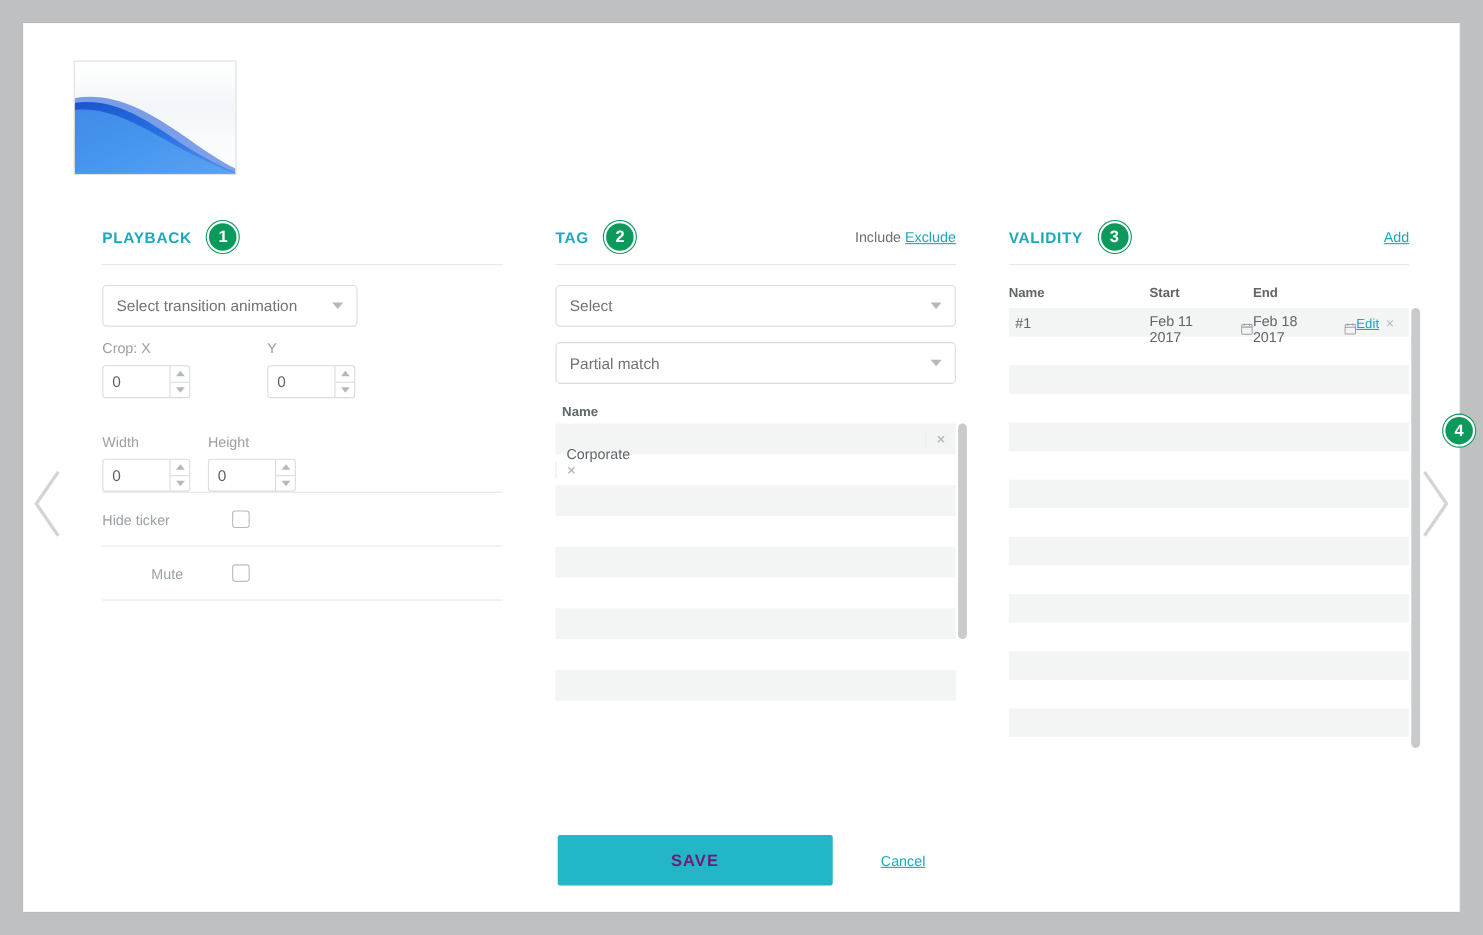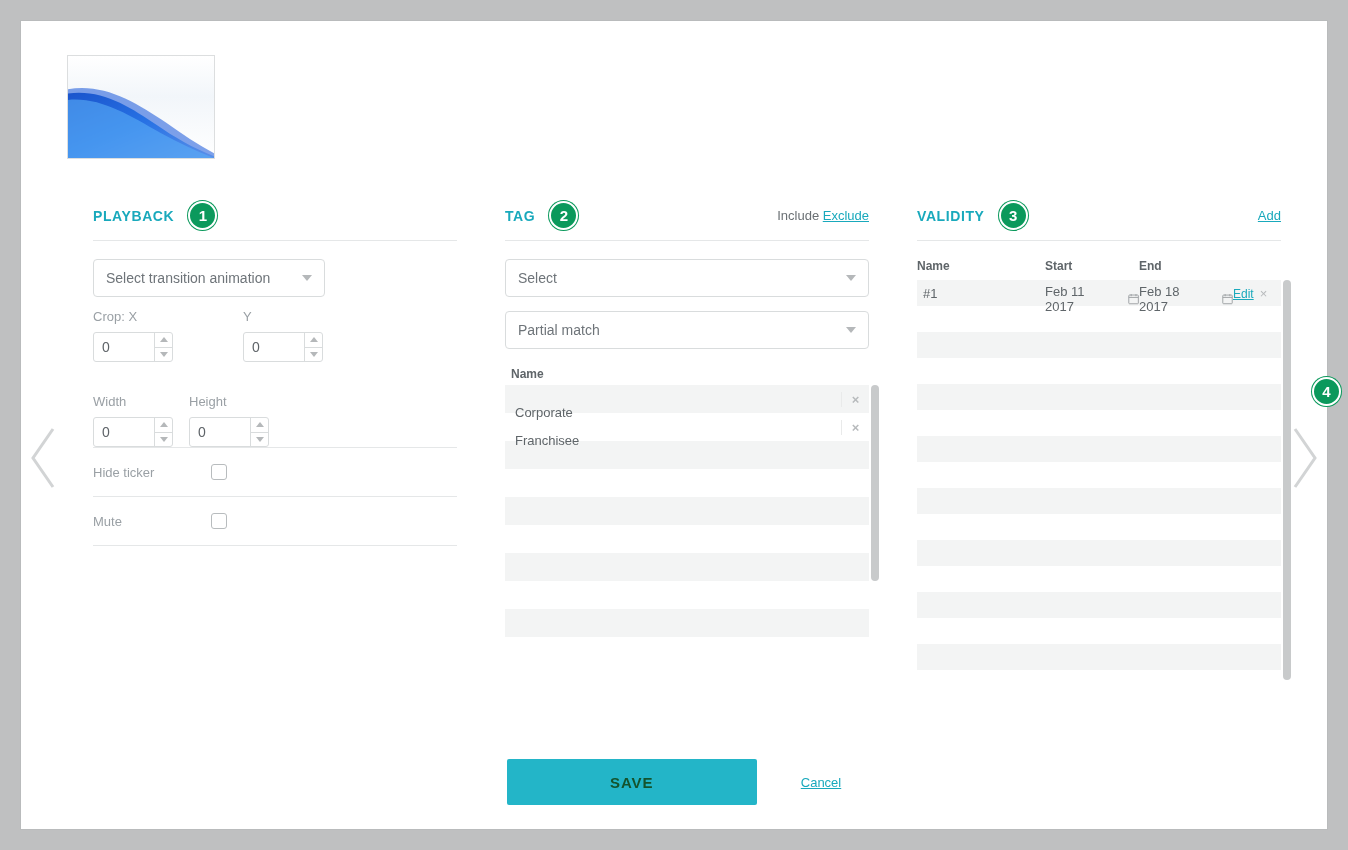--- a/index.html
+++ b/index.html
@@ -56,21 +56,21 @@
   .num-wrap{margin-top:8px;position:relative;width:80px;}
   .num{width:80px;height:30px;border:1px solid var(--input-bd);border-radius:3px;padding:0 22px 0 8px;font-size:14px;color:#5e6368;}
   .spin{position:absolute;right:1px;top:1px;bottom:1px;width:18px;border-left:1px solid var(--input-bd);display:flex;flex-direction:column;}
   .spin div{flex:1;display:flex;align-items:center;justify-content:center;cursor:pointer;}
   .spin div:first-child{border-bottom:1px solid var(--input-bd);}
   .tri-up{width:0;height:0;border-left:4px solid transparent;border-right:4px solid transparent;border-bottom:5px solid #b5b8ba;}
   .tri-dn{width:0;height:0;border-left:4px solid transparent;border-right:4px solid transparent;border-top:5px solid #b5b8ba;}
 
   .chk-row{display:flex;align-items:center;padding:16px 0;border-top:1px solid var(--line);font-size:13px;color:var(--muted);}
   .chk-row:first-of-type{margin-top:28px;}
-  .chk-row:last-of-type{border-bottom:1px solid var(--line);}
+  .chk-row:last-of-type{border-bottom:1px solid var(--line);text-align:center;}
   .chk-row .lbl{width:118px;}
   .chk{width:16px;height:16px;border:1.5px solid #b8bcbe;border-radius:3px;cursor:pointer;}
 
   
   .tag-table-head{font-size:12px;font-weight:700;color:#5f6569;margin:18px 0 4px 6px;}
   .list{border:0;}
   .list-wrap{position:relative;}
   .scroll-track{position:absolute;top:0;right:-10px;bottom:0;width:8px;background:#c8cacb;border-radius:4px;}
   .row{height:28px;display:flex;align-items:center;font-size:13px;color:#5f6569;}
   .row:nth-child(odd){background:var(--alt-row);}
@@ -96,21 +96,21 @@
   .nav-arrow{position:absolute;top:404px;width:36px;height:66px;color:#d2d4d5;cursor:pointer;}
   .nav-arrow svg{width:100%;height:100%;}
   .nav-left{left:4px;}
   .nav-right{right:4px;}
 
   
   .badge4{position:absolute;right:-14px;top:356px;width:29px;height:29px;border-radius:50%;background:var(--badge);color:#fff;display:flex;align-items:center;justify-content:center;font-weight:700;font-size:15px;border:2px solid #fff;box-shadow:0 0 0 1px #0b995c;}
 
   
   .footer{position:absolute;left:0;right:0;bottom:24px;display:flex;justify-content:center;align-items:center;gap:44px;}
-  .save{width:250px;height:46px;background:var(--teal);border:none;color:#14532d;font-size:15px;font-weight:700;letter-spacing:1px;border-radius:2px;cursor:pointer;}
+  .save{width:250px;height:46px;background:var(--teal);border:none;color:#701a75;font-size:15px;font-weight:700;letter-spacing:1px;border-radius:2px;cursor:pointer;}
   .cancel{color:var(--teal-txt);font-size:13px;text-decoration:underline;cursor:pointer;}
 </style>
 </head>
 <body>
 
 <div class="stage">
   <div class="panel">
 
     <div class="hdr">
       <div class="thumb">
@@ -233,21 +233,20 @@
         </div>
 
         <div class="tag-table-head">Name</div>
         <div class="list-wrap">
           <div class="list" id="tag-list">
               <div class="row">
                 <div class="cell">Corporate</div>
                 <div class="x">×</div>
               </div>
               <div class="row">
-                <div class="cell">Franchisee</div>
                 <div class="x">×</div>
               </div>
               <div class="row">
                 <div class="cell"></div>
                 <div class="x"></div>
               </div>
               <div class="row">
                 <div class="cell"></div>
                 <div class="x"></div>
               </div>

